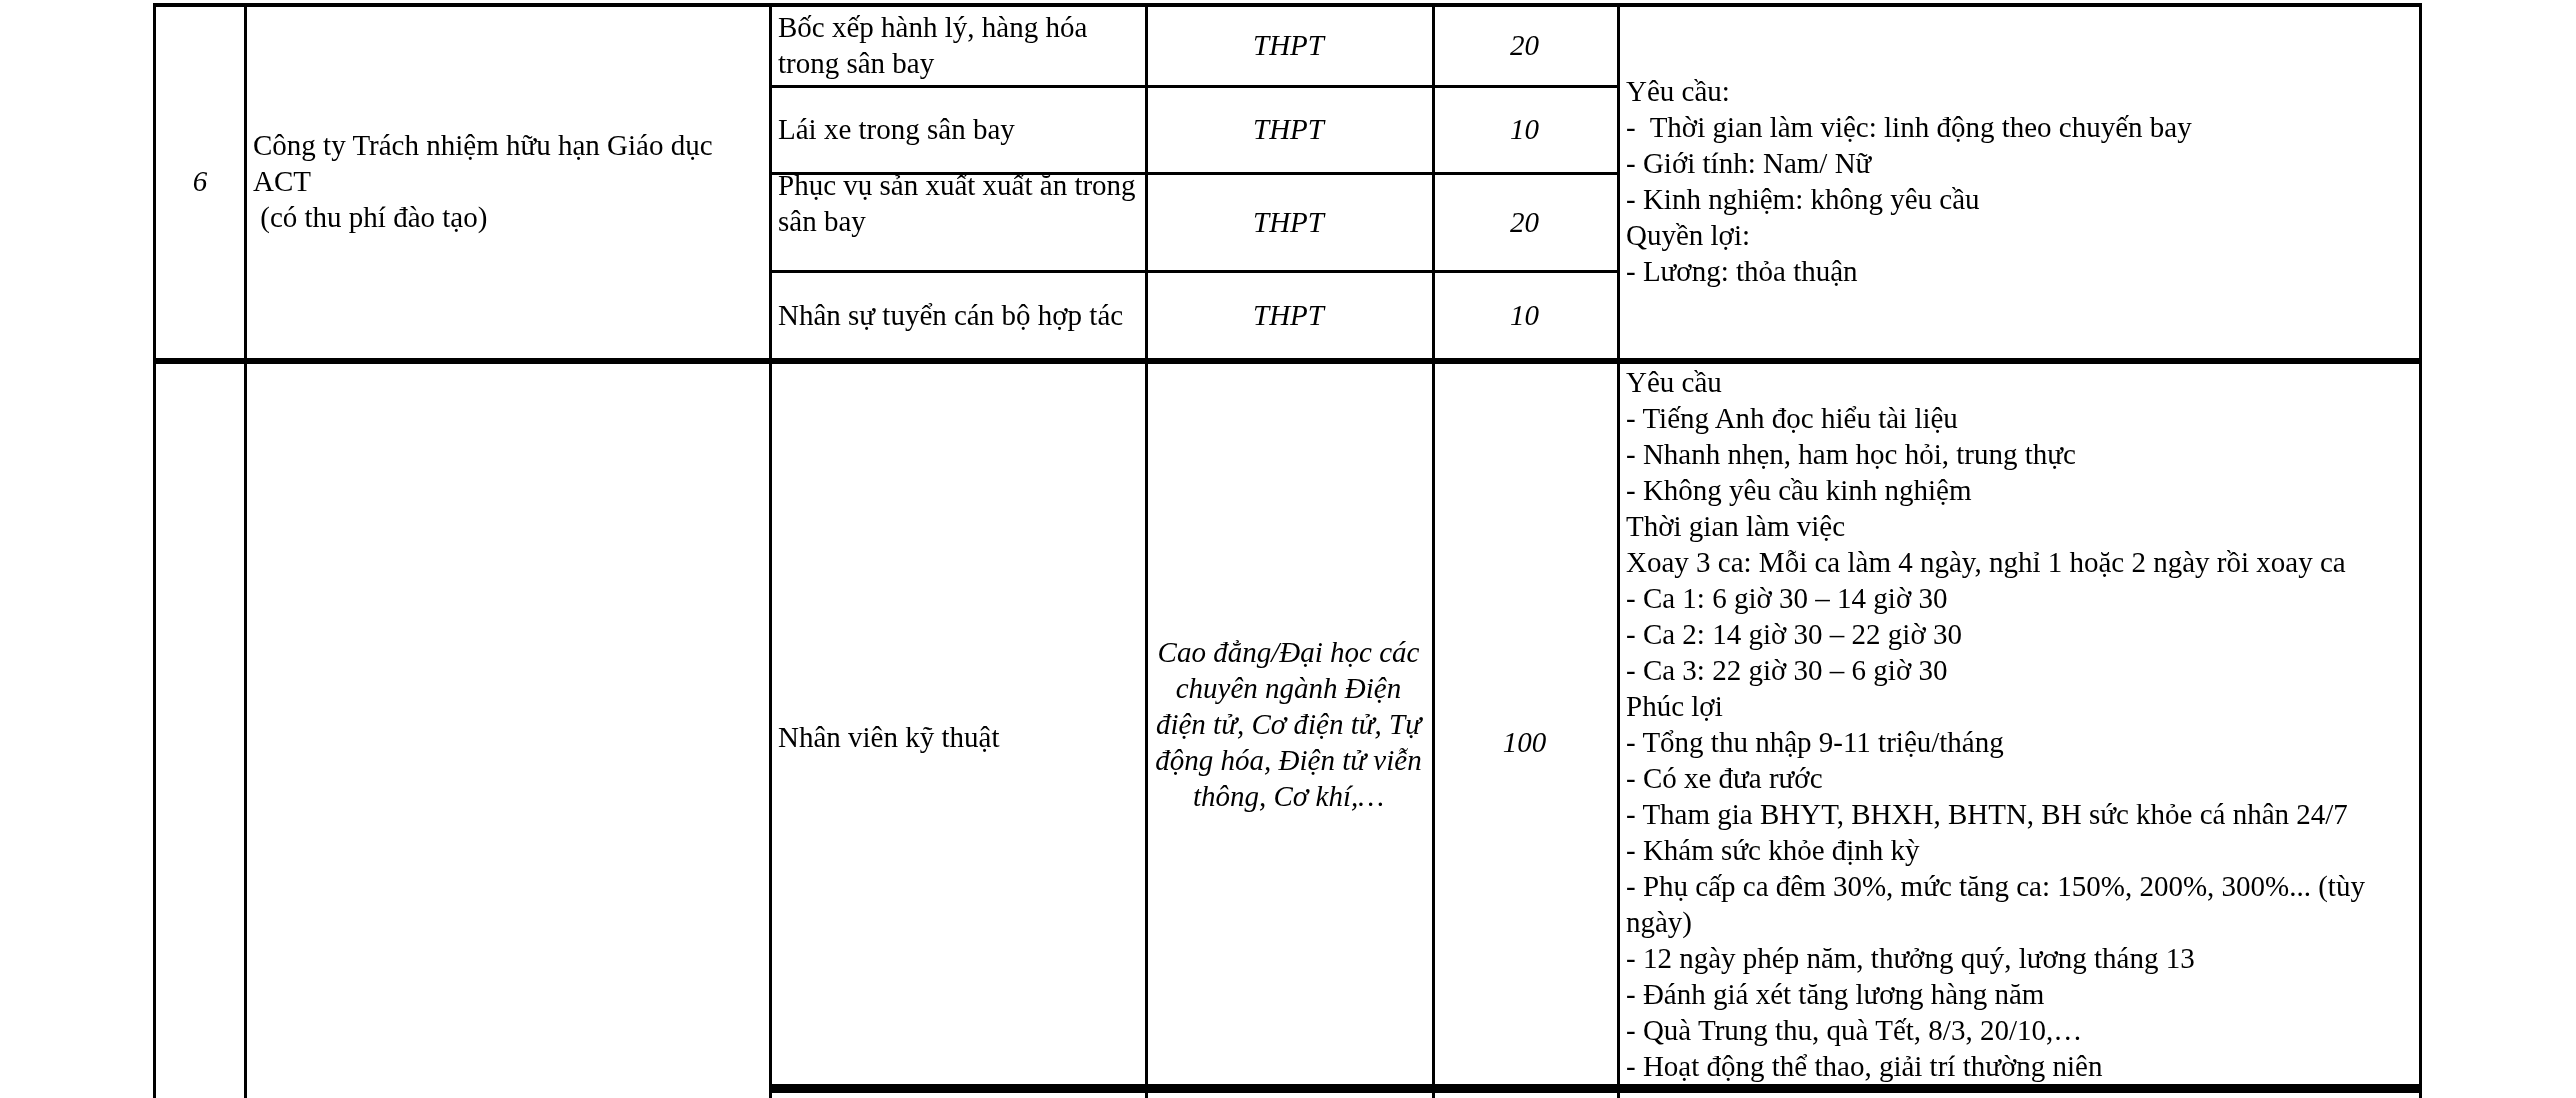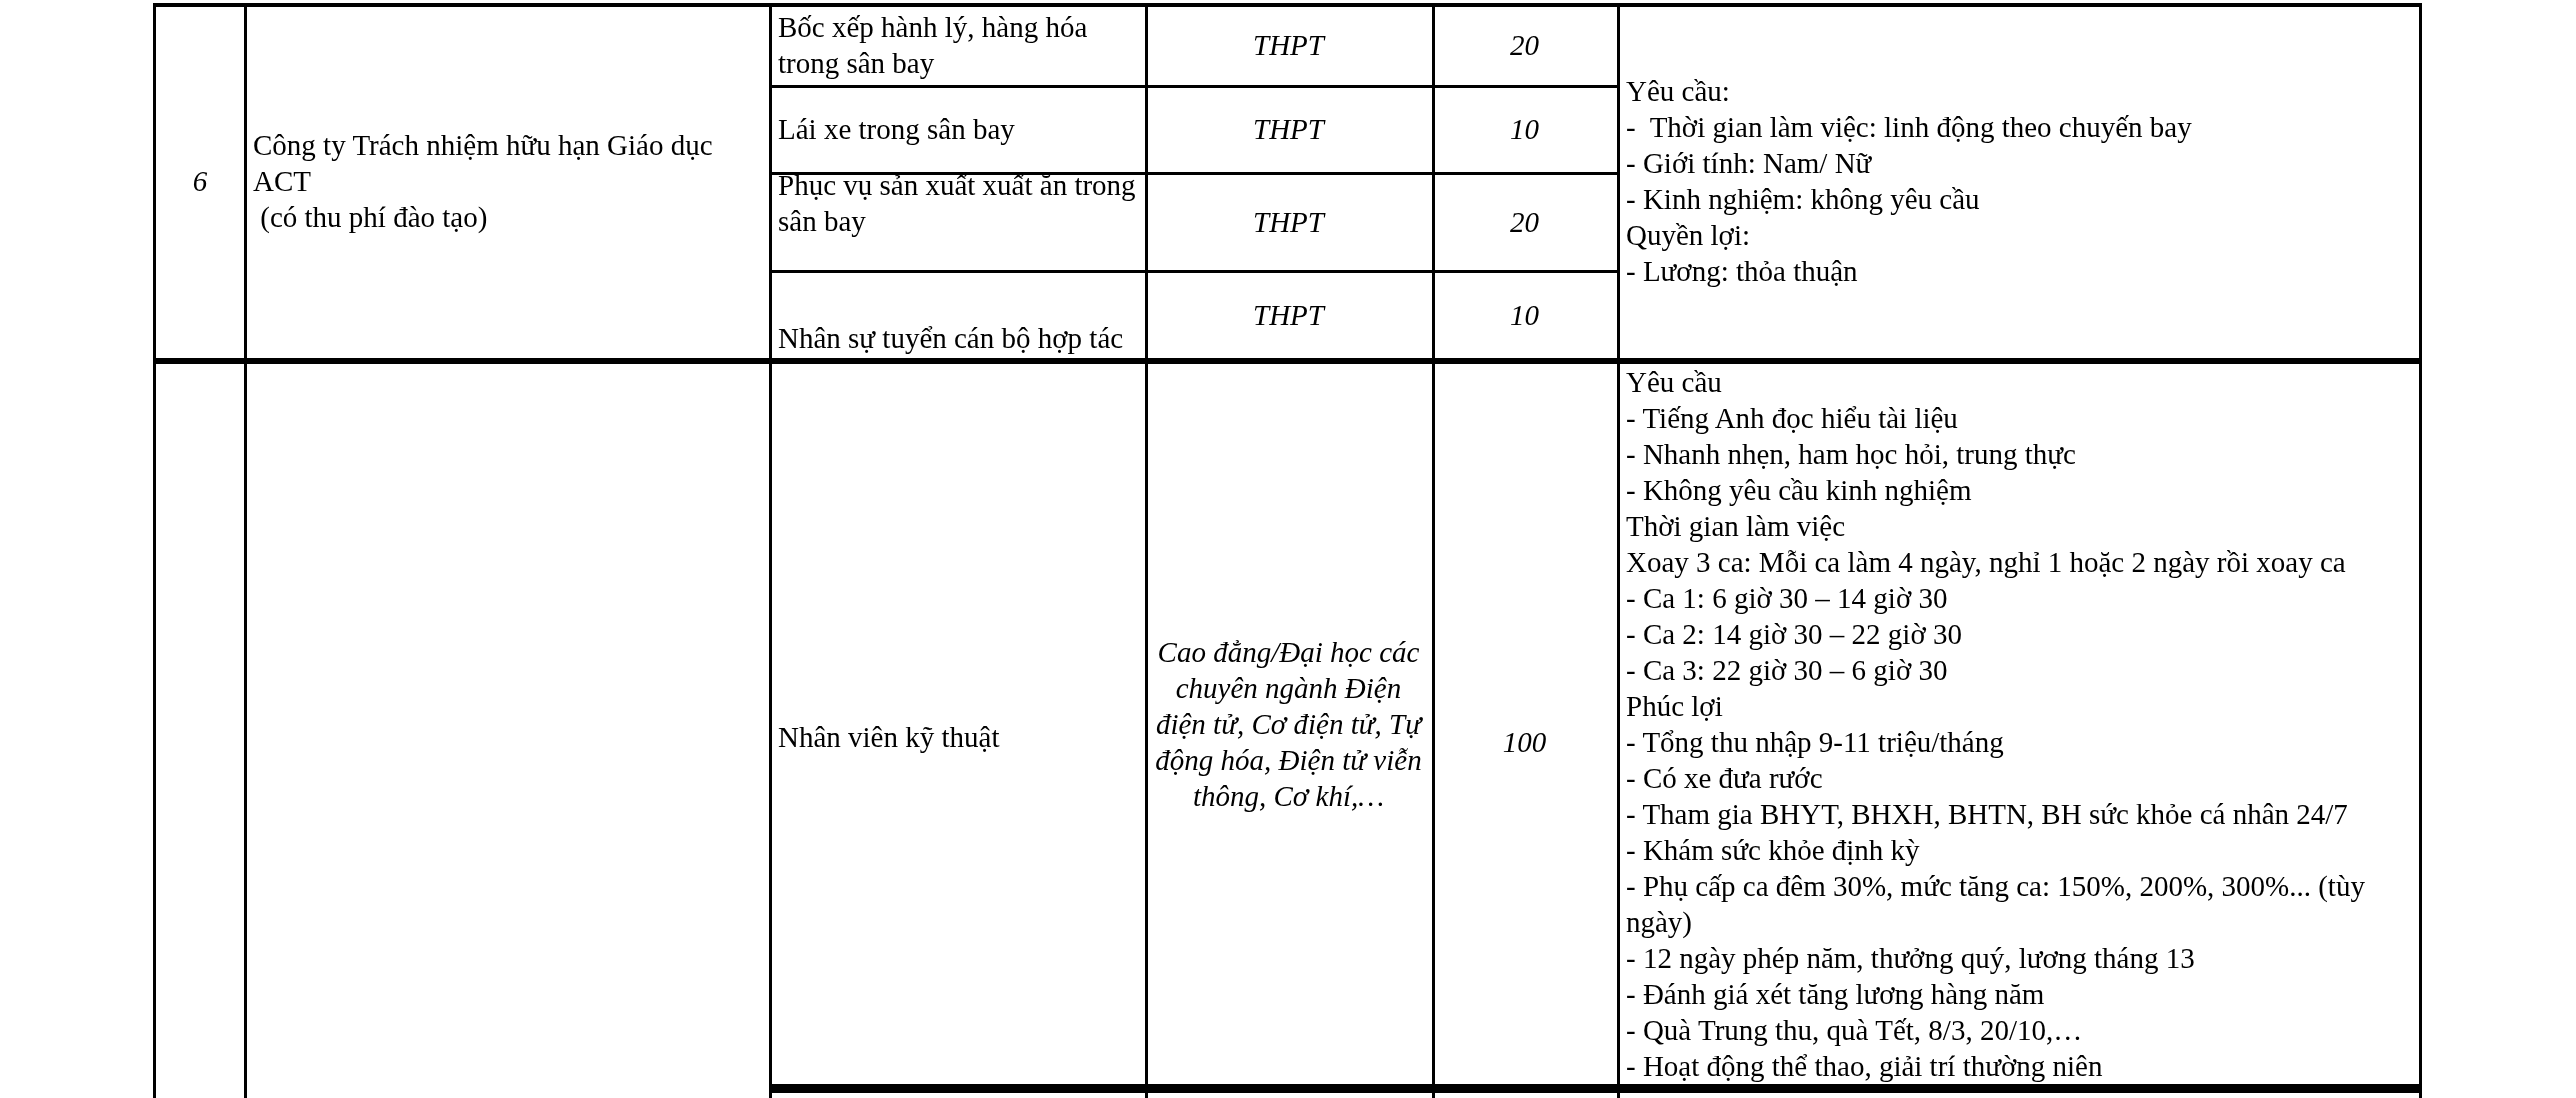--- a/index.html
+++ b/index.html
@@ -27,21 +27,21 @@
   .cell{position:absolute;display:flex;flex-direction:column;justify-content:center;box-sizing:border-box;}
   .al{align-items:flex-start;text-align:left;}
   .ac{align-items:center;text-align:center;font-style:italic;}
   .tline{line-height:36px;white-space:pre-wrap;}
   .wrap{line-height:36px;}
   .c-stt {left:156px; top:5.9px; width:88px; height:350px;}
   .c-comp{left:253px; top:5.9px; width:510px; height:350px;}
   .c-j1{left:778px;top:5.9px;  width:361px;height:78px;}
   .c-j2{left:778px;top:88px;width:361px;height:82px;}
   .c-j3{left:778px;top:158px;width:361px;height:90px;}
-  .c-j4{left:778px;top:273px;width:361px;height:83px;justify-content:flex-end;}
+  .c-j4{left:778px;top:273px;width:361px;height:83px;}
   .c-e1{left:1148px;top:5.9px;  width:281px;height:78px;}
   .c-e2{left:1148px;top:88px;width:281px;height:82px;}
   .c-e3{left:1148px;top:175px;width:281px;height:94px;}
   .c-e4{left:1148px;top:273px;width:281px;height:83px;}
   .c-q1{left:1435px;top:5.9px;  width:179px;height:78px;}
   .c-q2{left:1435px;top:88px;width:179px;height:82px;}
   .c-q3{left:1435px;top:175px;width:179px;height:94px;}
   .c-q4{left:1435px;top:273px;width:179px;height:83px;}
   .c-r6{left:1626px;top:5.9px;  width:784px;height:350px;}
   .c-stt7 {left:156px;top:364px;width:88px;height:735px;}

